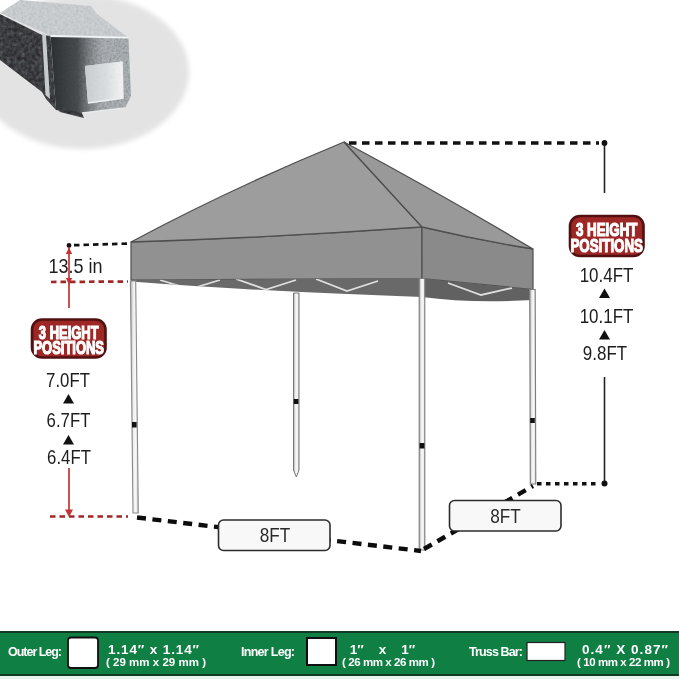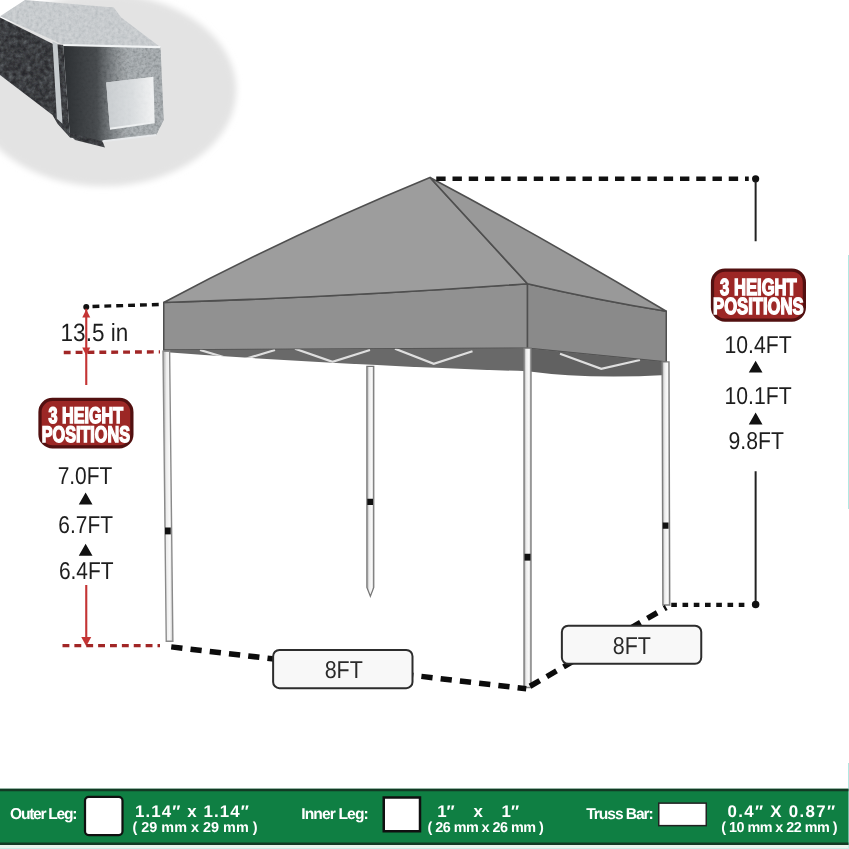--- a/index.html
+++ b/index.html
@@ -1,17 +1,17 @@
 <!DOCTYPE html>
 <html><head>
 <meta charset="utf-8">
 <style>
 html,body{margin:0;padding:0;background:#fff;}
 *{font-family:"Liberation Sans",sans-serif;}
-#page{position:relative;width:679px;height:679px;background:#14b8a6;overflow:hidden;}
+#page{position:relative;width:679px;height:679px;background:#fef9c3;overflow:hidden;}
 </style>
 </head>
 <body>
 <div id="page">
 <svg width="679" height="679" viewBox="0 0 679 679" xmlns="http://www.w3.org/2000/svg">
 <defs>
   <filter id="blur5">
           <feGaussianBlur stdDeviation="2.5"></feGaussianBlur>
         </filter>
   <filter id="speckD" x="-5%" y="-5%" width="110%" height="110%">

